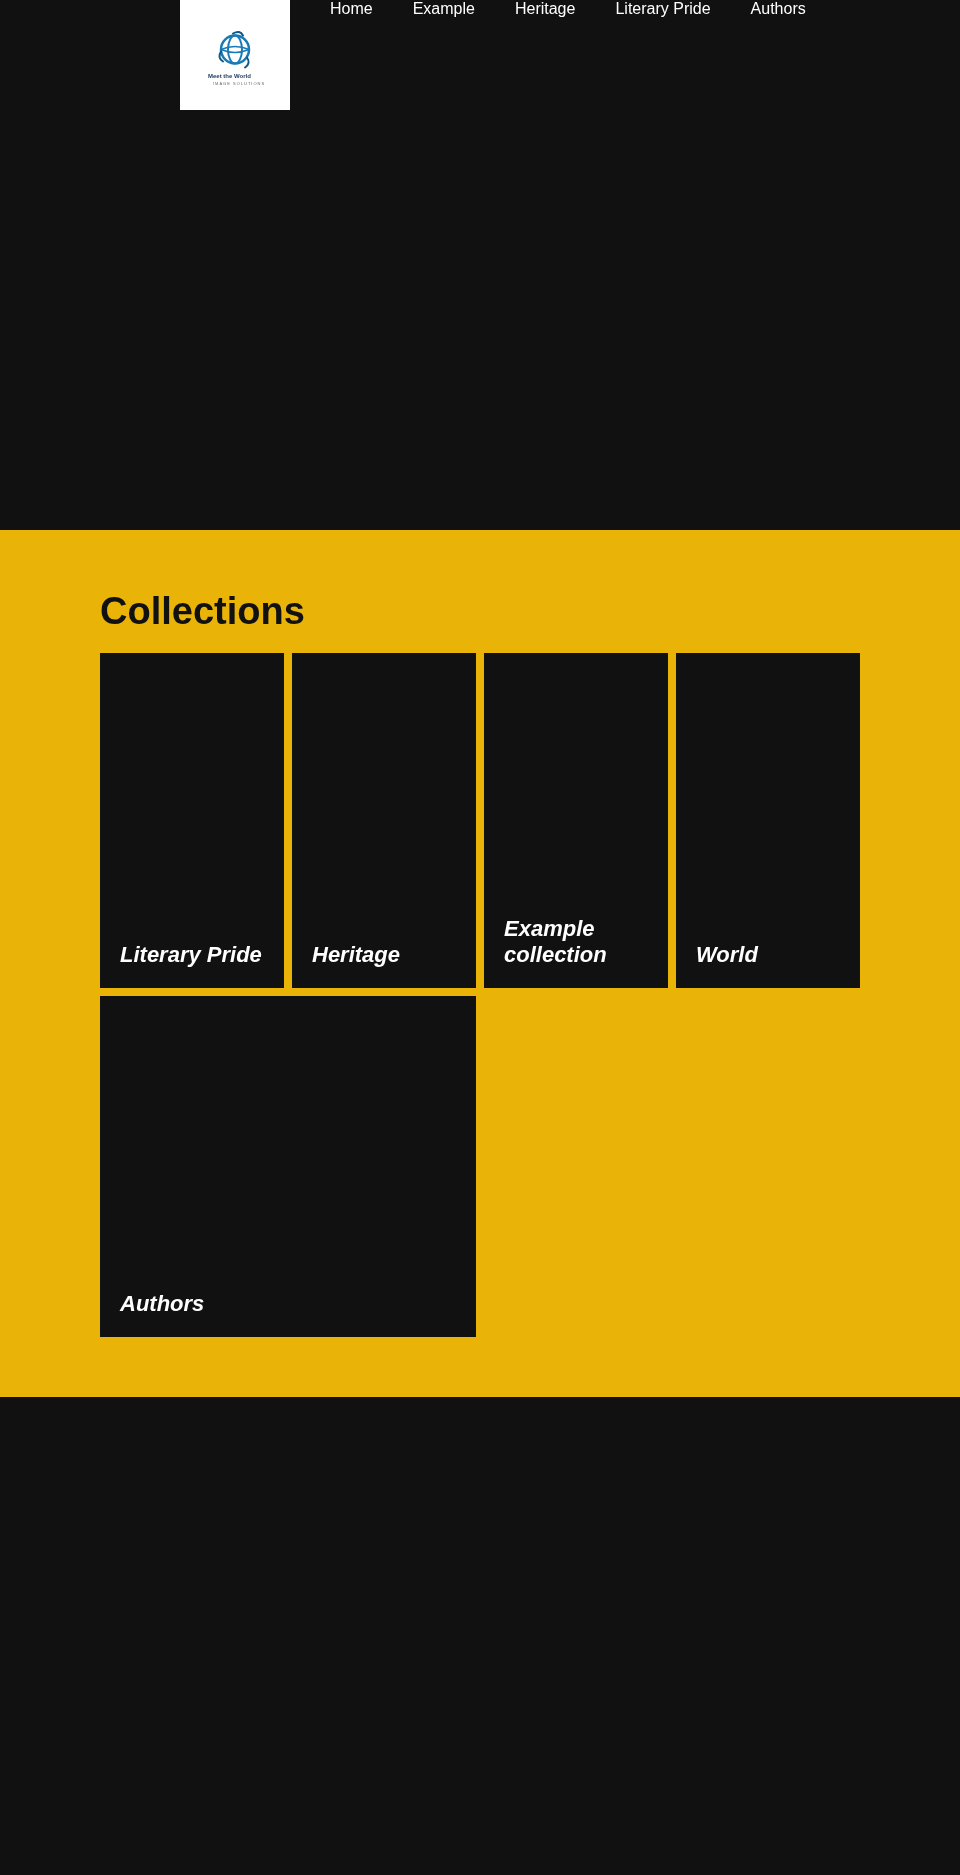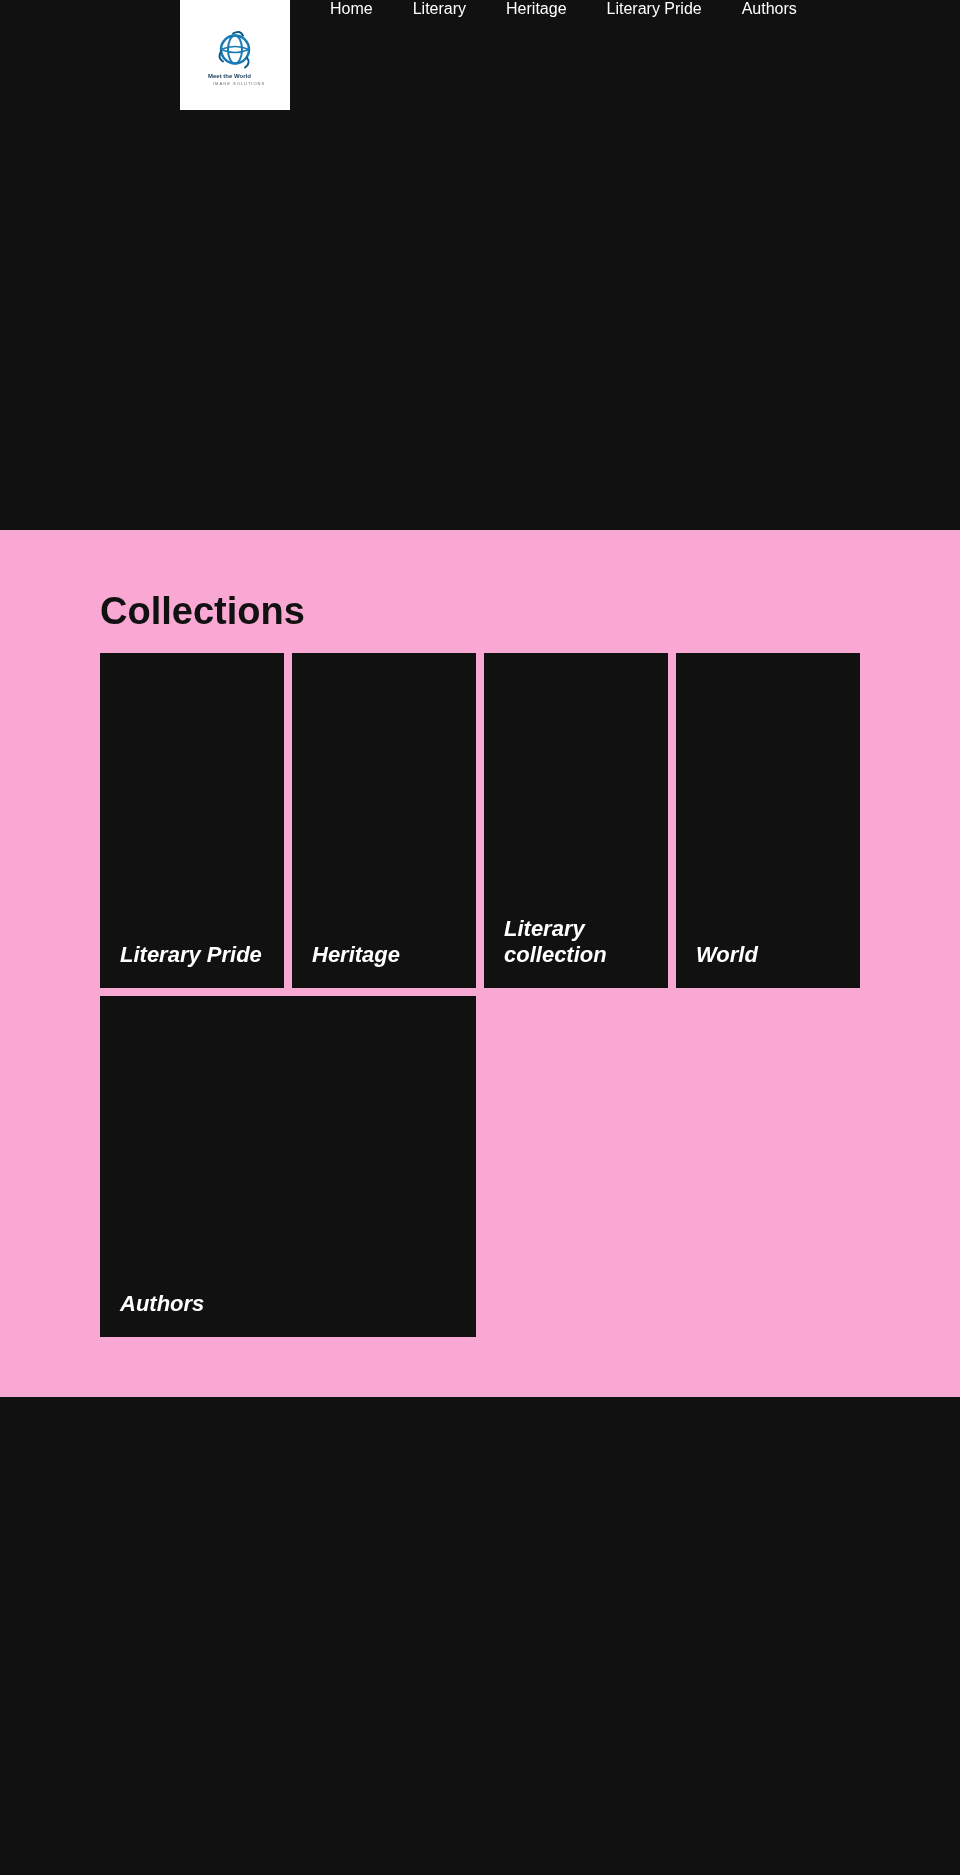--- a/index.html
+++ b/index.html
@@ -57,21 +57,21 @@
       color: #fff;
       text-decoration: none;
       font-size: 16px;
       font-weight: 500;
       padding: 0 20px;
       white-space: nowrap;
     }
 
     
     .collections-section {
-      background: #f9a8d4;
+      background: #eab308;
       padding: 60px 0 60px 0;
       width: 100%;
     }
 
     .collections-inner {
       max-width: 800px;
       margin: 0 auto;
       padding: 0 20px;
     }
 
@@ -137,21 +137,21 @@
         <path d="M42 30 Q46 36 40 40" stroke="#0d5a8a" stroke-width="2" fill="none" stroke-linecap="round"></path>
         <path d="M18 34 Q12 30 16 24" stroke="#0d5a8a" stroke-width="2" fill="none" stroke-linecap="round"></path>
 
         <text x="3" y="50" font-size="6" font-weight="bold" fill="#1a3a5c" font-family="Arial">Meet the World</text>
         <text x="8" y="57" font-size="4" fill="#666" font-family="Arial" letter-spacing="1">IMAGE SOLUTIONS</text>
       </svg>
     </div>
 
     <nav>
       <a href="#">Home</a>
-      <a href="#">Literary</a>
+      <a href="#">Example</a>
       <a href="#">Heritage</a>
       <a href="#">Literary Pride</a>
       <a href="#">Authors</a>
     </nav>
   </nav>
 </section>
 
 <section class="collections-section">
   <div class="collections-inner">
     <h1 class="collections-title">Collections</h1>
@@ -160,21 +160,21 @@
 
       <div class="collection-card">
         <span class="collection-card-title">Literary Pride</span>
       </div>
 
       <div class="collection-card">
         <span class="collection-card-title">Heritage</span>
       </div>
 
       <div class="collection-card">
-        <span class="collection-card-title">Literary collection</span>
+        <span class="collection-card-title">Example collection</span>
       </div>
 
       <div class="collection-card">
         <span class="collection-card-title">World</span>
       </div>
 
       <div class="collection-card wide">
         <span class="collection-card-title">Authors</span>
       </div>
 

